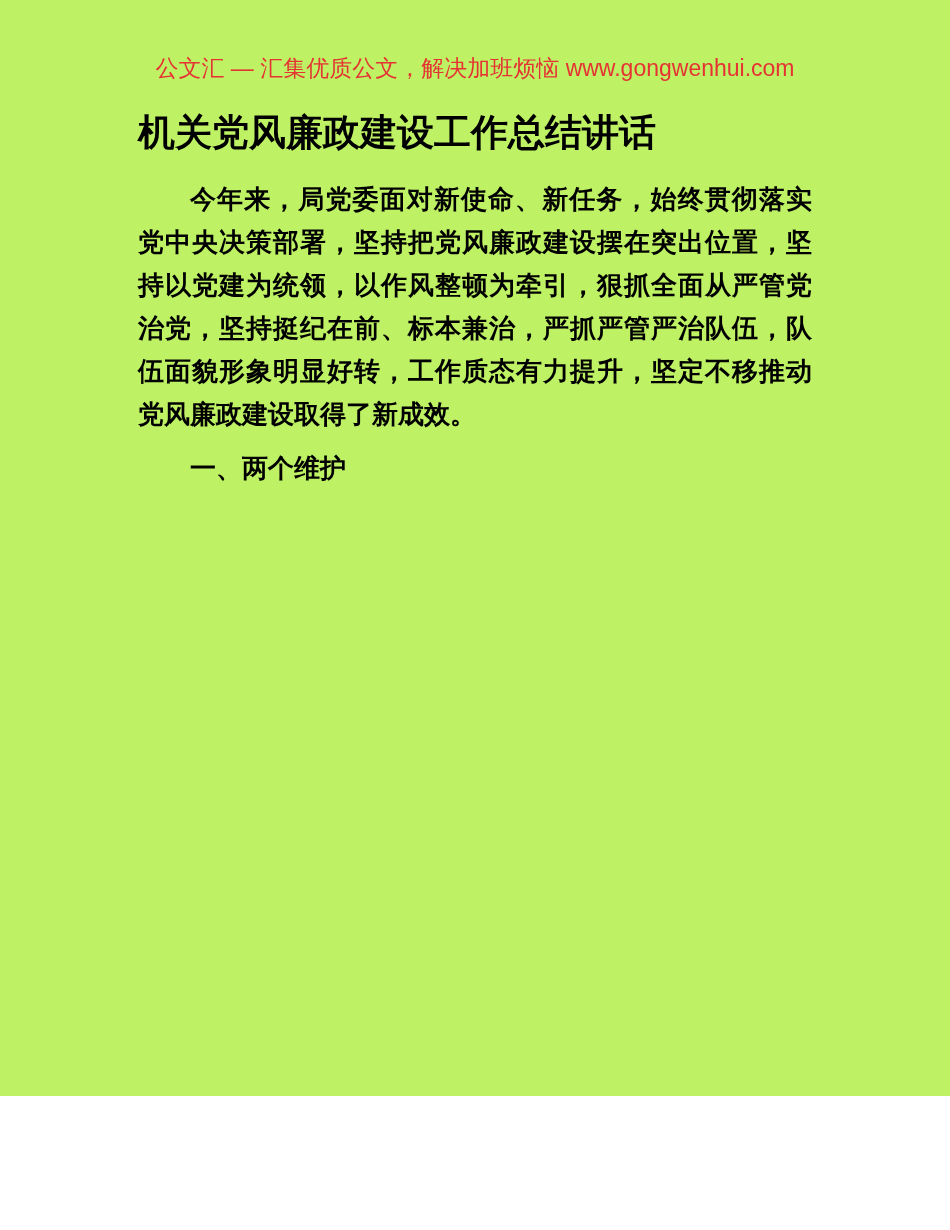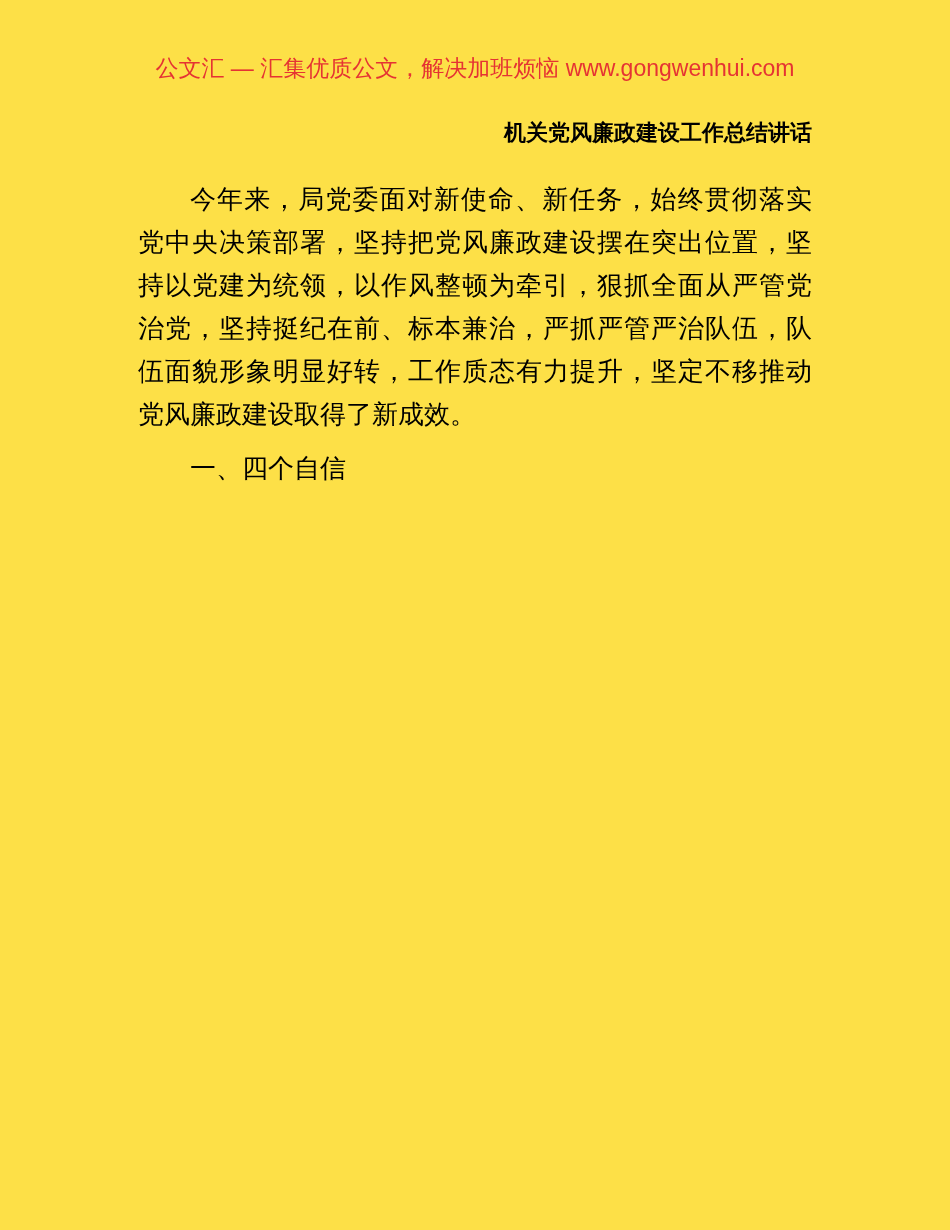--- a/index.html
+++ b/index.html
@@ -3,69 +3,69 @@
 <meta charset="utf-8">
 <style>
   html, body {
     margin: 0;
     padding: 0;
     background: #ffffff;
   }
   .page {
     position: relative;
     width: 950px;
-    height: 1230px;
+    height: 1096px;
     box-sizing: border-box;
-    background: #fde047;
+    background: #bef264;
     padding: 52px 138px 0 138px;
     font-family: "Liberation Sans", "DejaVu Sans", sans-serif;
     color: #000000;
     overflow: hidden;
   }
   .site-header {
     text-align: center;
     font-size: 23px;
     line-height: 32px;
     font-weight: 400;
     white-space: nowrap;
   }
   .doc-title {
-    text-align: right;
-    font-size: 22px;
+    text-align: left;
+    font-size: 37px;
     line-height: 42px;
     font-weight: 700;
     margin: 28px 0 0 0;
   }
   .doc-body {
     margin-top: 24px;
     font-size: 26px;
     line-height: 43px;
     text-align: justify;
   }
   .doc-body .para,
   .doc-body .section-heading {
     margin: 4px 0 11px 0;
     text-indent: 2em;
     font-size: 26px;
     line-height: 43px;
-    font-weight: 400;
+    font-weight: 700;
   }
 </style>
 </head>
 <body>
 
 <div class="page">
 
   <div class="site-header" style="color: rgb(229, 51, 51);">公文汇 — 汇集优质公文，解决加班烦恼 www.gongwenhui.com</div>
 
   <h1 class="doc-title">机关党风廉政建设工作总结讲话</h1>
 
   <div class="doc-body">
 
     <p class="para">今年来，局党委面对新使命、新任务，始终贯彻落实党中央决策部署，坚持把党风廉政建设摆在突出位置，坚持以党建为统领，以作风整顿为牵引，狠抓全面从严管党治党，坚持挺纪在前、标本兼治，严抓严管严治队伍，队伍面貌形象明显好转，工作质态有力提升，坚定不移推动党风廉政建设取得了新成效。</p>
 
-    <h2 class="section-heading">一、四个自信</h2>
+    <h2 class="section-heading">一、两个维护</h2>
 
 
 
 
   </div>
 </div>
 
 </body></html>

